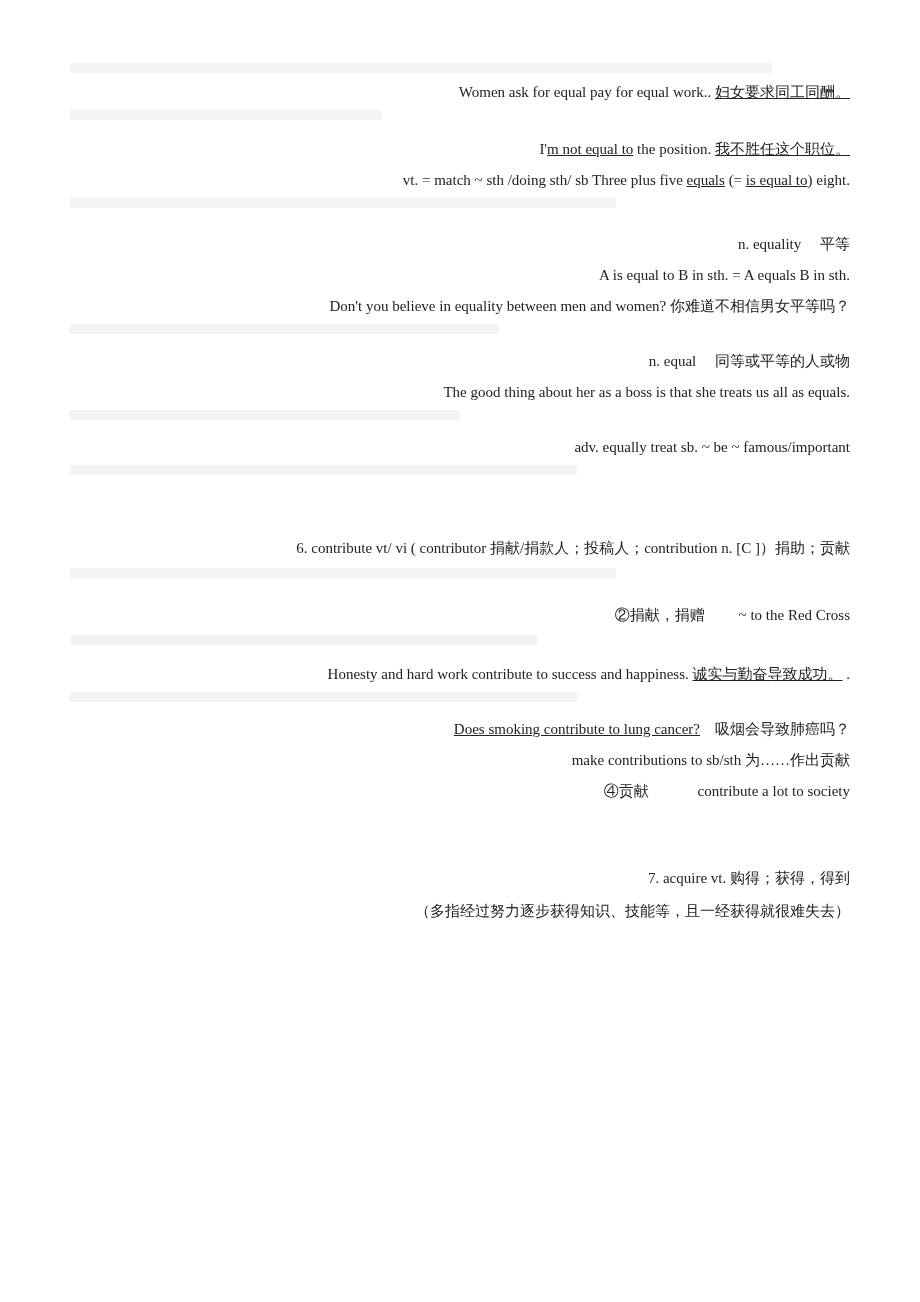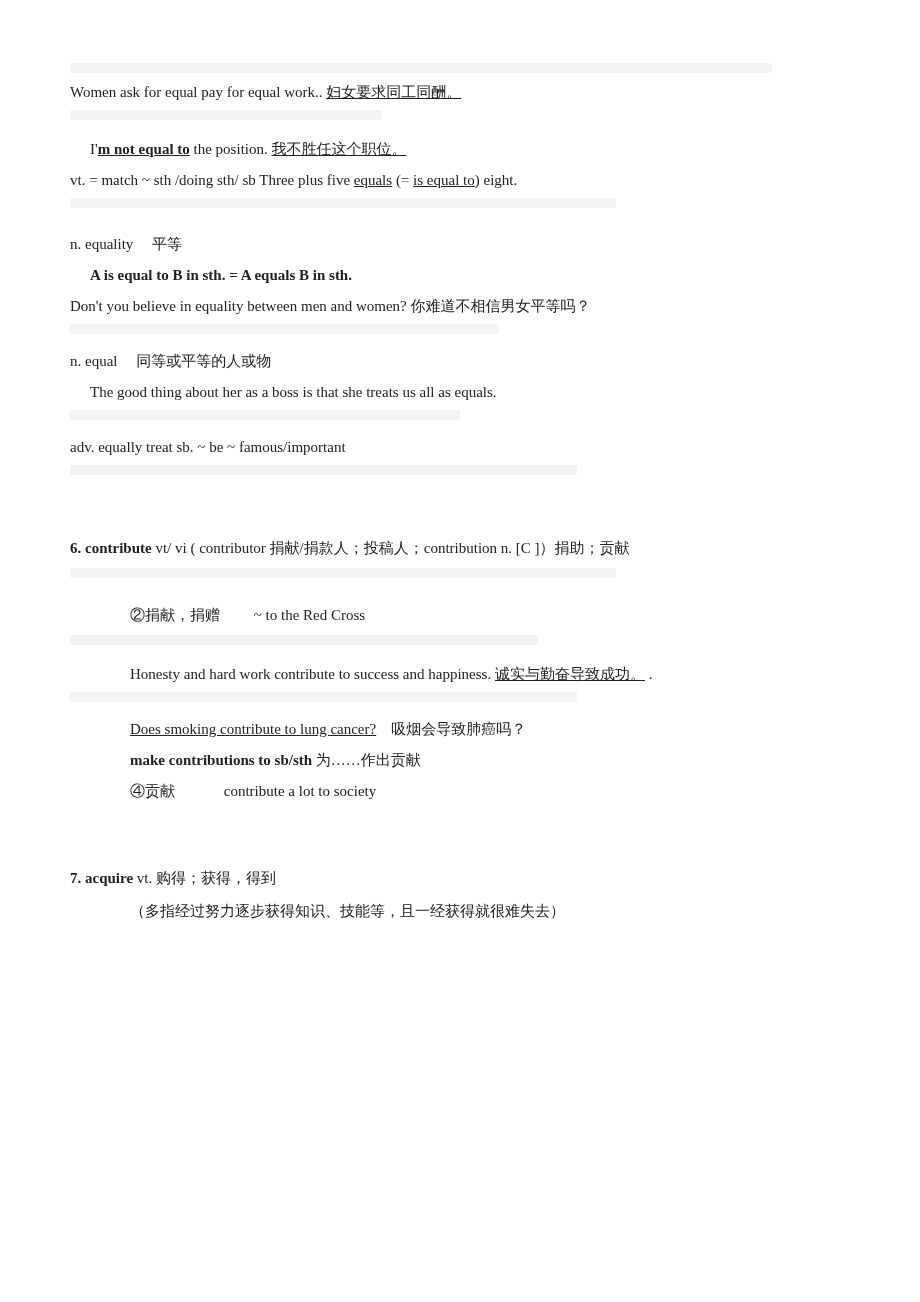--- a/index.html
+++ b/index.html
@@ -16,26 +16,27 @@
       min-height: 1302px;
       padding: 60px 70px 60px 70px;
       line-height: 1.7;
     }
     .page-content {
       width: 100%;
     }
     .line {
       margin-bottom: 4px;
       line-height: 1.8;
+      text-align: right;
     }
     .underline {
       text-decoration: underline;
     }
     .bold {
-      font-weight: bold;
+      font-weight: normal;
     }
     .indent1 {
       margin-left: 20px;
     }
     .indent2 {
       margin-left: 60px;
     }
     .indent3 {
       margin-left: 60px;
     }

